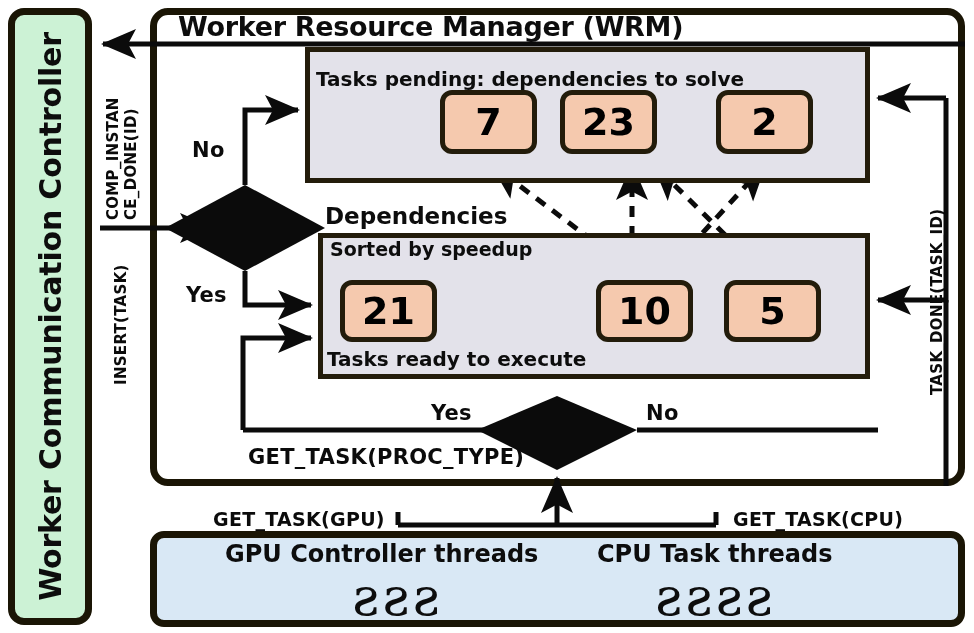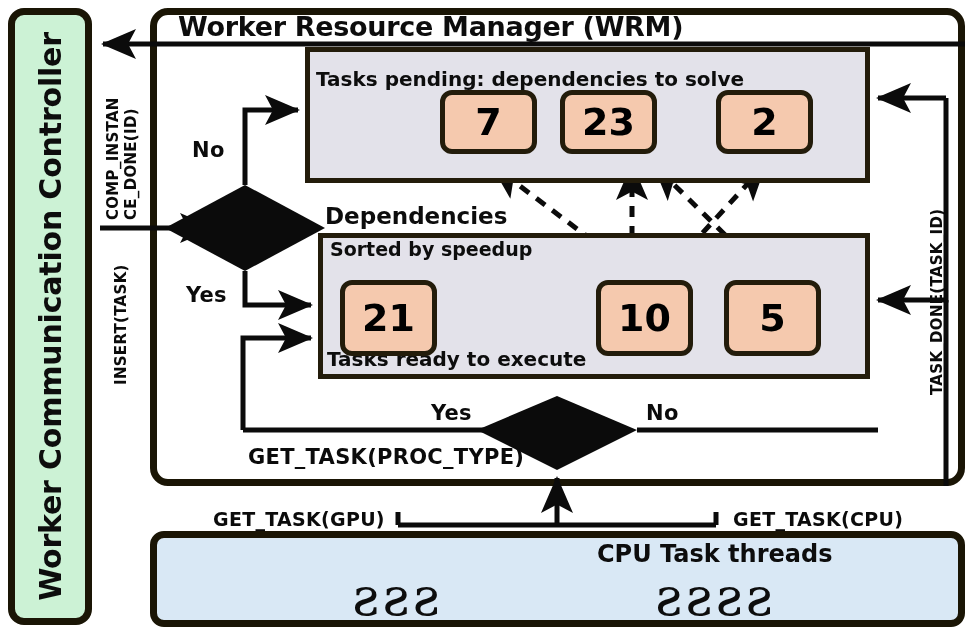--- a/index.html
+++ b/index.html
@@ -70,21 +70,21 @@
   .chip {
     position:absolute;
     background:#f5c9ae;
     border:5px solid #231c0b;
     border-radius:12px;
     display:flex; align-items:center; justify-content:center;
     font-size:38px; font-weight:700; color:#000;
     line-height:1;
   }
   .chip-p { width:97px; height:64px; top:90px; }
-  .chip-r { width:97px; height:76px; top:280px; }
+  .chip-r { width:97px; height:62px; top:280px; }
 
   
   .threads {
     position:absolute; left:150px; top:531px; width:815px; height:96px;
     background:#d9e8f5;
     border:7px solid #1a1505;
     border-radius:14px;
   }
   .thr-label {
     position:absolute; top:540px;
@@ -194,20 +194,21 @@
 
   <div class="panel panel-ready"></div>
   <div class="panel-cap cap-sorted">Sorted by speedup</div>
   <div class="panel-cap cap-ready">Tasks ready to execute</div>
 
   <div class="chip chip-r" style="left:340px;">21</div>
   <div class="chip chip-r" style="left:596px;">10</div>
   <div class="chip chip-r" style="left:724px;">5</div>
 
   <div class="threads"></div>
+  <div class="thr-label thr-gpu">GPU Controller threads</div>
   <div class="thr-label thr-cpu">CPU Task threads</div>
   <div class="squig squig-gpu">ƨƨƨ</div>
   <div class="squig squig-cpu">ƨƨƨƨ</div>
 
   <div class="elabel vert-l lbl-comp1">COMP_INSTAN</div>
   <div class="elabel vert-l lbl-comp2">CE_DONE(ID)</div>
   <div class="elabel vert-l lbl-insert">INSERT(TASK)</div>
   <div class="elabel vert-r lbl-taskdone">TASK_DONE(TASK_ID)</div>
 
   <div class="elabel lbl-no-top">No</div>

